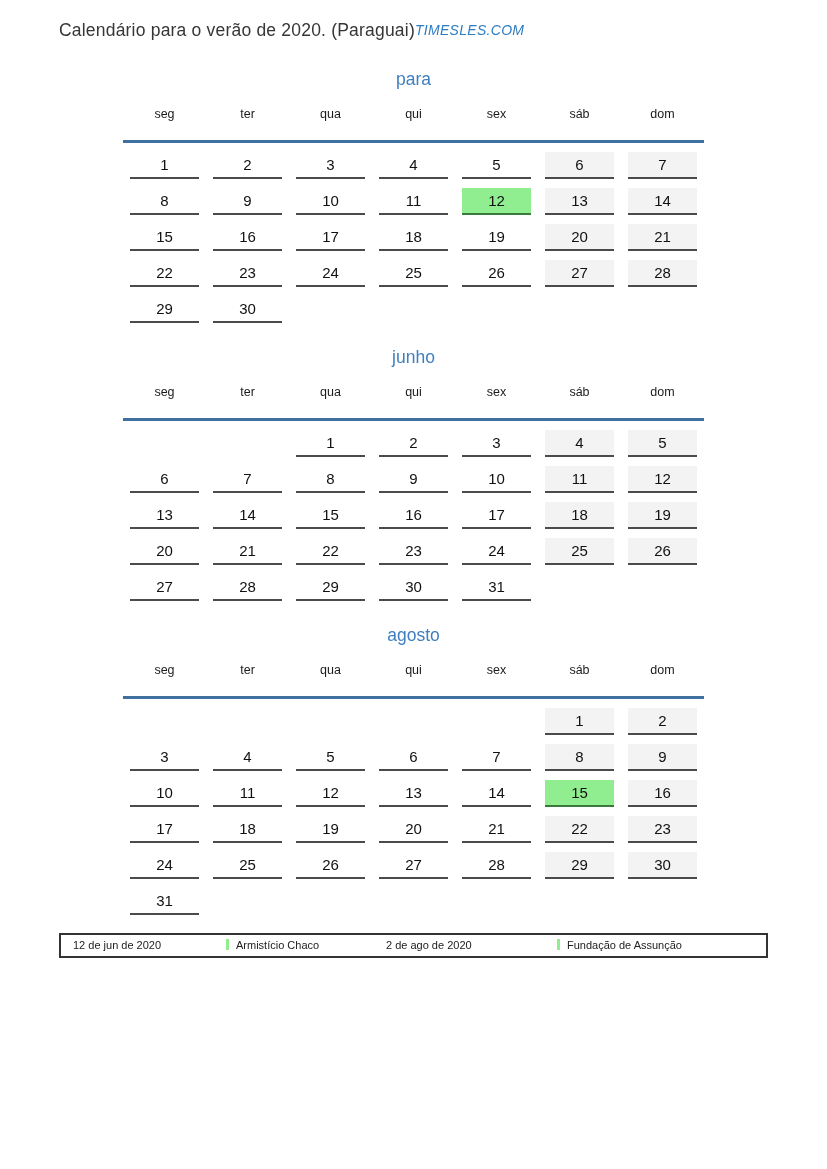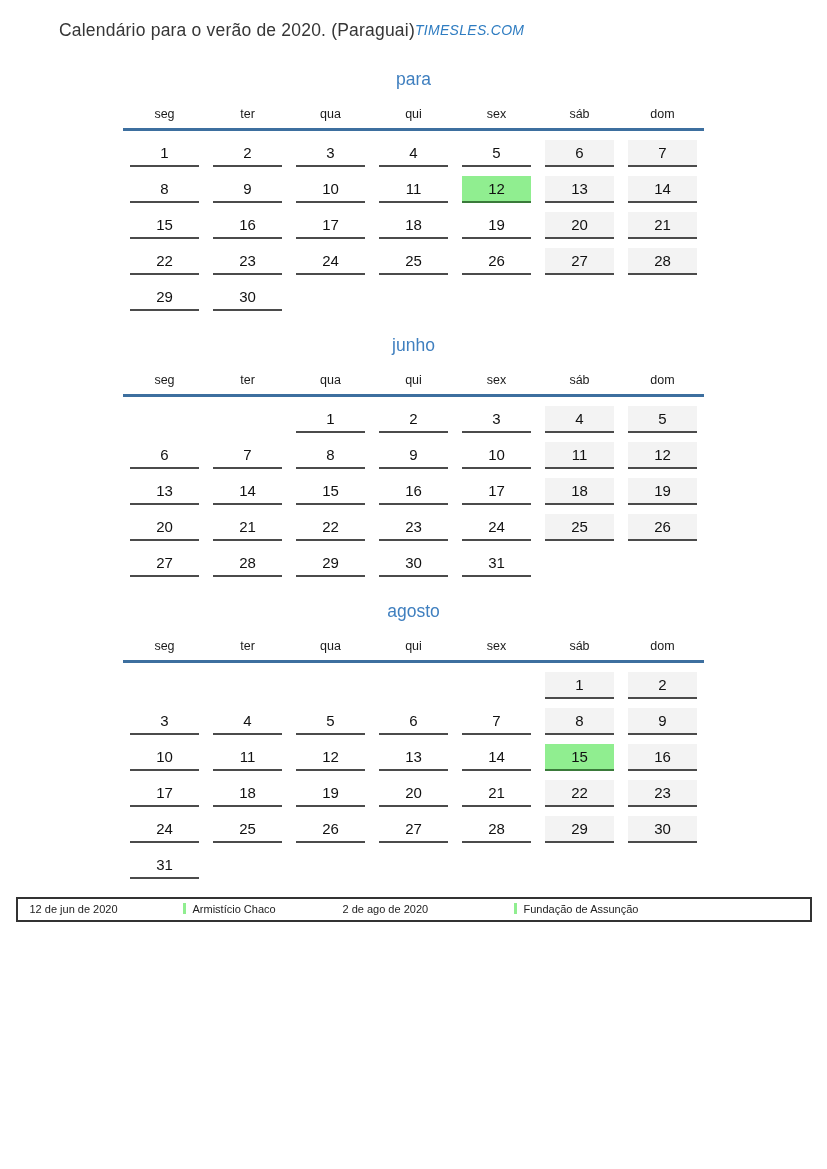--- a/index.html
+++ b/index.html
@@ -32,40 +32,40 @@
   }
   .calendar{width:581px;margin:0 auto;}
   .month{margin-top:23px;}
   .month:first-child{margin-top:27px;}
   .month-title{
     font-size:17.5px;font-weight:400;color:var(--accent-blue);
     text-align:center;margin:0;line-height:22px;
   }
   .weekday-row{
     display:grid;grid-template-columns:repeat(7,83px);
-    margin-top:17px;padding-bottom:7px;
+    margin-top:17px;padding-bottom:19px;
     border-bottom:3px solid var(--line-blue);
   }
   .weekday-label{text-align:center;font-size:12.5px;color:#1a1a1a;}
   .week-row{
     display:grid;grid-template-columns:repeat(7,83px);
     height:36px;align-items:end;
   }
   .day-cell{height:27px;}
   .daybox{
     height:27px;width:69px;margin:0 auto;
     display:flex;align-items:center;justify-content:center;
     font-size:15px;color:var(--ink);
     border-bottom:2px solid var(--cell-border);
     padding-bottom:1px;
   }
   .weekend .daybox{background:var(--weekend-bg);}
   .daybox.hl{background:var(--hl-green);border-bottom-color:var(--hl-border);}
   .legend-box{
-    position:relative;width:796px;height:25px;
+    position:relative;width:709px;height:25px;
     border:2px solid #333333;margin:18px auto 0;
     background:#ffffff;
   }
   .legend-item{
     position:absolute;top:0;height:21px;line-height:21px;
     font-size:11px;color:#222222;white-space:nowrap;
   }
   .pos-1{left:12px;}
   .pos-2{left:165px;}
   .pos-3{left:325px;}

